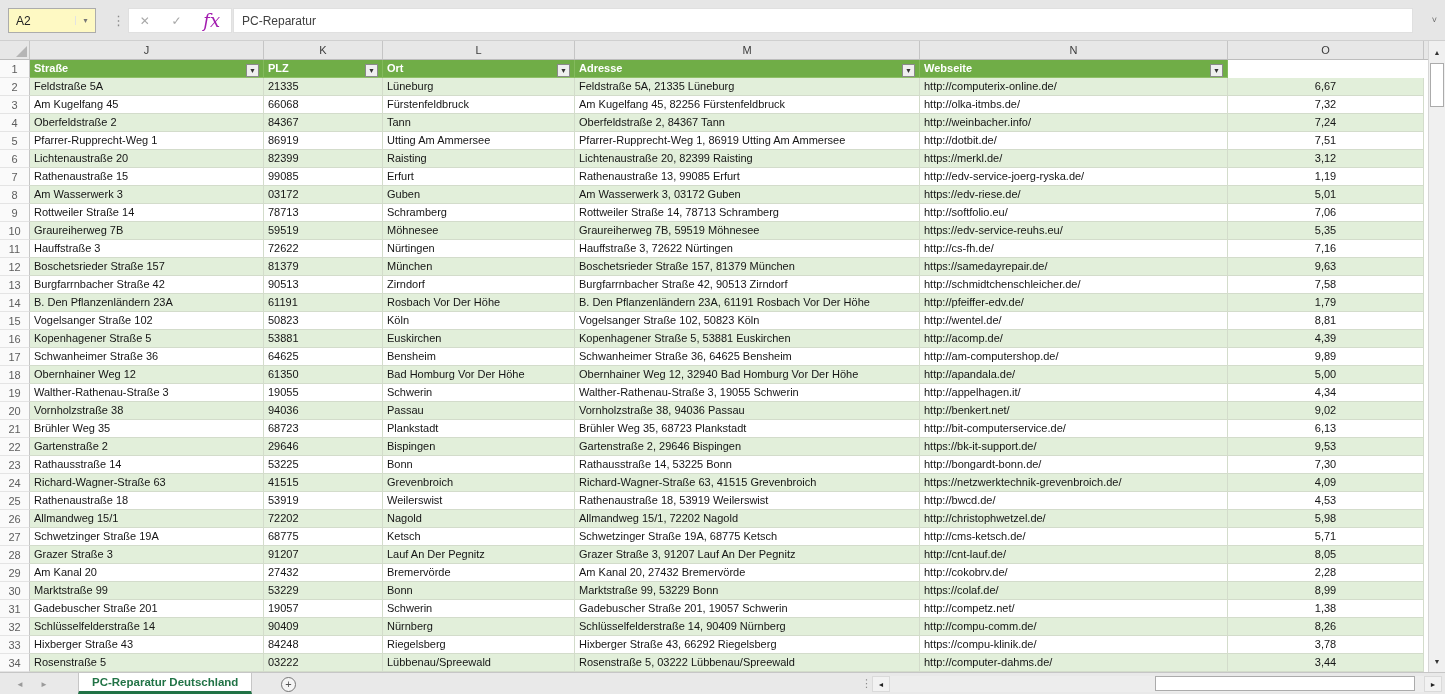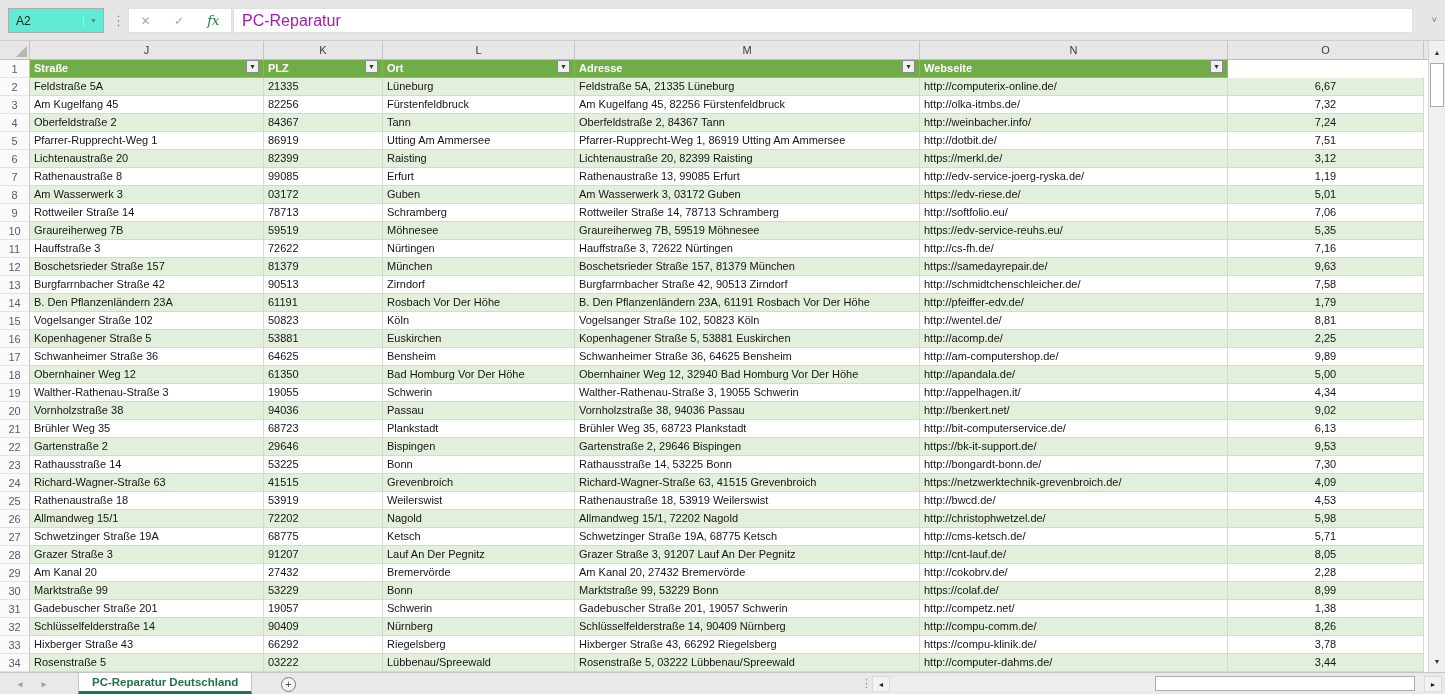--- a/index.html
+++ b/index.html
@@ -3,31 +3,31 @@
 <meta charset="utf-8">
 <style>
   * { margin:0; padding:0; box-sizing:border-box; }
   html,body { width:1445px; height:694px; overflow:hidden; }
   body { font-family:"Liberation Sans", sans-serif; background:#fff; }
   .app { position:relative; width:1445px; height:694px; background:#fff; }
 
   
   .formula-row { position:absolute; top:0; left:0; width:1445px; height:41px;
     background:#E6E6E6; border-bottom:1px solid #CFCFCF; }
-  .name-box { position:absolute; left:8px; top:8px; width:96px; height:25px;
-    background:#5eead4; border:1px solid #ACACAC; display:flex; align-items:center; }
+  .name-box { position:absolute; left:8px; top:8px; width:88px; height:25px;
+    background:#fef9c3; border:1px solid #ACACAC; display:flex; align-items:center; }
   .name-box .ref { flex:1; padding-left:7px; font-size:12px; color:#222; }
   .name-box .dd { width:20px; text-align:center; color:#777; font-size:8px; border-left:1px solid #E3E3E3; }
   .fx-dots { position:absolute; left:112px; top:13px; color:#8a8a8a; font-size:13px; }
   .fx-buttons { position:absolute; left:128px; top:8px; width:104px; height:25px;
     background:#fff; border:1px solid #E0E0E0; display:flex; align-items:center; justify-content:space-around; }
   .fx-buttons .btn { color:#A8A8A8; font-size:12px; }
-  .fx-buttons .fxg { font-family:"DejaVu Serif", serif; font-style:italic; font-size:13px; color:#15803d; }
+  .fx-buttons .fxg { font-family:"DejaVu Serif", serif; font-style:italic; font-size:18px; color:#a21caf; }
   .formula-input { position:absolute; left:233px; top:8px; width:1180px; height:25px;
-    background:#fff; border:1px solid #E0E0E0; font-size:16px; color:#a21caf;
+    background:#fff; border:1px solid #E0E0E0; font-size:12px; color:#404040;
     display:flex; align-items:center; padding-left:8px; }
   .formula-chevron { position:absolute; right:8px; top:15px; color:#666; font-size:9px; }
 
   
   .col-letters { position:absolute; top:41px; left:0; width:1445px; height:19px;
     background:#E7E7E7; border-bottom:1px solid #BDBDBD; display:flex; }
   .corner { width:30px; height:100%; position:relative; border-right:1px solid #C5C5C5; }
   .corner .tri { position:absolute; right:2px; bottom:2px; width:0; height:0;
     border-left:11px solid transparent; border-bottom:11px solid #B5B5B5; }
   .letter-cell { height:100%; display:flex; align-items:center; justify-content:center;
@@ -39,21 +39,21 @@
   .row { display:flex; height:18px; }
   .rownum { width:30px; background:#FAFAFA; border-right:1px solid #C6C6C6; border-bottom:1px solid #E4E4E4;
     font-size:11px; color:#5d5d5d; display:flex; align-items:center; justify-content:center; }
   .cell { font-size:11px; color:#151515; line-height:17px; padding:0 4px;
     white-space:nowrap; overflow:hidden; border-right:1px solid #D3DCCB; border-bottom:1px solid #D3DCCB;
     background:#fff; }
   .row.band .cell { background:#E2EFDA; }
   .c0 { width:234px; } .c1 { width:119px;gap:44px; } .c2 { width:192px; }
   .c3 { width:345px; } .c4 { width:308px; } .c5 { width:196px; text-align:center; }
   .hrow .cell { background:#70AD47 !important; color:#fff; font-weight:bold;
-    display:flex; align-items:flex-start; justify-content:space-between;
+    display:flex; align-items:flex-end; justify-content:space-between;
     border-right:1px solid #83BA5C; border-bottom:1px solid #8FC068; }
   .hrow .c5 { text-align:left;margin-top:40px; }
   .filter-btn { width:13px; height:13px; background:#EFEFEF; border:1px solid #8A8A8A;
     color:#333; font-size:7px; line-height:11px; text-align:center; flex:0 0 auto; margin-left:2px; }
 
   
   .vscroll { position:absolute; top:41px; right:0; width:17px; height:631px;
     background:#F0F0F0; border-left:1px solid #D6D6D6; }
   .vscroll .arr { position:absolute; left:0; width:16px; height:18px; display:flex;
     align-items:center; justify-content:center; font-size:7px; color:#333; background:#F0F0F0; }
@@ -147,21 +147,21 @@
           <div class="cell c0">Feldstraße 5A</div>
           <div class="cell c1">21335</div>
           <div class="cell c2">Lüneburg</div>
           <div class="cell c3">Feldstraße 5A, 21335 Lüneburg</div>
           <div class="cell c4">http://computerix-online.de/</div>
           <div class="cell c5">6,67</div>
         </div>
         <div class="row">
           <div class="rownum">3</div>
           <div class="cell c0">Am Kugelfang 45</div>
-          <div class="cell c1">82256</div>
+          <div class="cell c1">66068</div>
           <div class="cell c2">Fürstenfeldbruck</div>
           <div class="cell c3">Am Kugelfang 45, 82256 Fürstenfeldbruck</div>
           <div class="cell c4">http://olka-itmbs.de/</div>
           <div class="cell c5">7,32</div>
         </div>
         <div class="row band">
           <div class="rownum">4</div>
           <div class="cell c0">Oberfeldstraße 2</div>
           <div class="cell c1">84367</div>
           <div class="cell c2">Tann</div>
@@ -182,21 +182,21 @@
           <div class="rownum">6</div>
           <div class="cell c0">Lichtenaustraße 20</div>
           <div class="cell c1">82399</div>
           <div class="cell c2">Raisting</div>
           <div class="cell c3">Lichtenaustraße 20, 82399 Raisting</div>
           <div class="cell c4">https://merkl.de/</div>
           <div class="cell c5">3,12</div>
         </div>
         <div class="row">
           <div class="rownum">7</div>
-          <div class="cell c0">Rathenaustraße 8</div>
+          <div class="cell c0">Rathenaustraße 15</div>
           <div class="cell c1">99085</div>
           <div class="cell c2">Erfurt</div>
           <div class="cell c3">Rathenaustraße 13, 99085 Erfurt</div>
           <div class="cell c4">http://edv-service-joerg-ryska.de/</div>
           <div class="cell c5">1,19</div>
         </div>
         <div class="row band">
           <div class="rownum">8</div>
           <div class="cell c0">Am Wasserwerk 3</div>
           <div class="cell c1">03172</div>
@@ -268,21 +268,21 @@
           <div class="cell c4">http://wentel.de/</div>
           <div class="cell c5">8,81</div>
         </div>
         <div class="row band">
           <div class="rownum">16</div>
           <div class="cell c0">Kopenhagener Straße 5</div>
           <div class="cell c1">53881</div>
           <div class="cell c2">Euskirchen</div>
           <div class="cell c3">Kopenhagener Straße 5, 53881 Euskirchen</div>
           <div class="cell c4">http://acomp.de/</div>
-          <div class="cell c5">2,25</div>
+          <div class="cell c5">4,39</div>
         </div>
         <div class="row">
           <div class="rownum">17</div>
           <div class="cell c0">Schwanheimer Straße 36</div>
           <div class="cell c1">64625</div>
           <div class="cell c2">Bensheim</div>
           <div class="cell c3">Schwanheimer Straße 36, 64625 Bensheim</div>
           <div class="cell c4">http://am-computershop.de/</div>
           <div class="cell c5">9,89</div>
         </div>
@@ -417,21 +417,21 @@
           <div class="cell c0">Schlüsselfelderstraße 14</div>
           <div class="cell c1">90409</div>
           <div class="cell c2">Nürnberg</div>
           <div class="cell c3">Schlüsselfelderstraße 14, 90409 Nürnberg</div>
           <div class="cell c4">http://compu-comm.de/</div>
           <div class="cell c5">8,26</div>
         </div>
         <div class="row">
           <div class="rownum">33</div>
           <div class="cell c0">Hixberger Straße 43</div>
-          <div class="cell c1">66292</div>
+          <div class="cell c1">84248</div>
           <div class="cell c2">Riegelsberg</div>
           <div class="cell c3">Hixberger Straße 43, 66292 Riegelsberg</div>
           <div class="cell c4">https://compu-klinik.de/</div>
           <div class="cell c5">3,78</div>
         </div>
         <div class="row band">
           <div class="rownum">34</div>
           <div class="cell c0">Rosenstraße 5</div>
           <div class="cell c1">03222</div>
           <div class="cell c2">Lübbenau/Spreewald</div>

